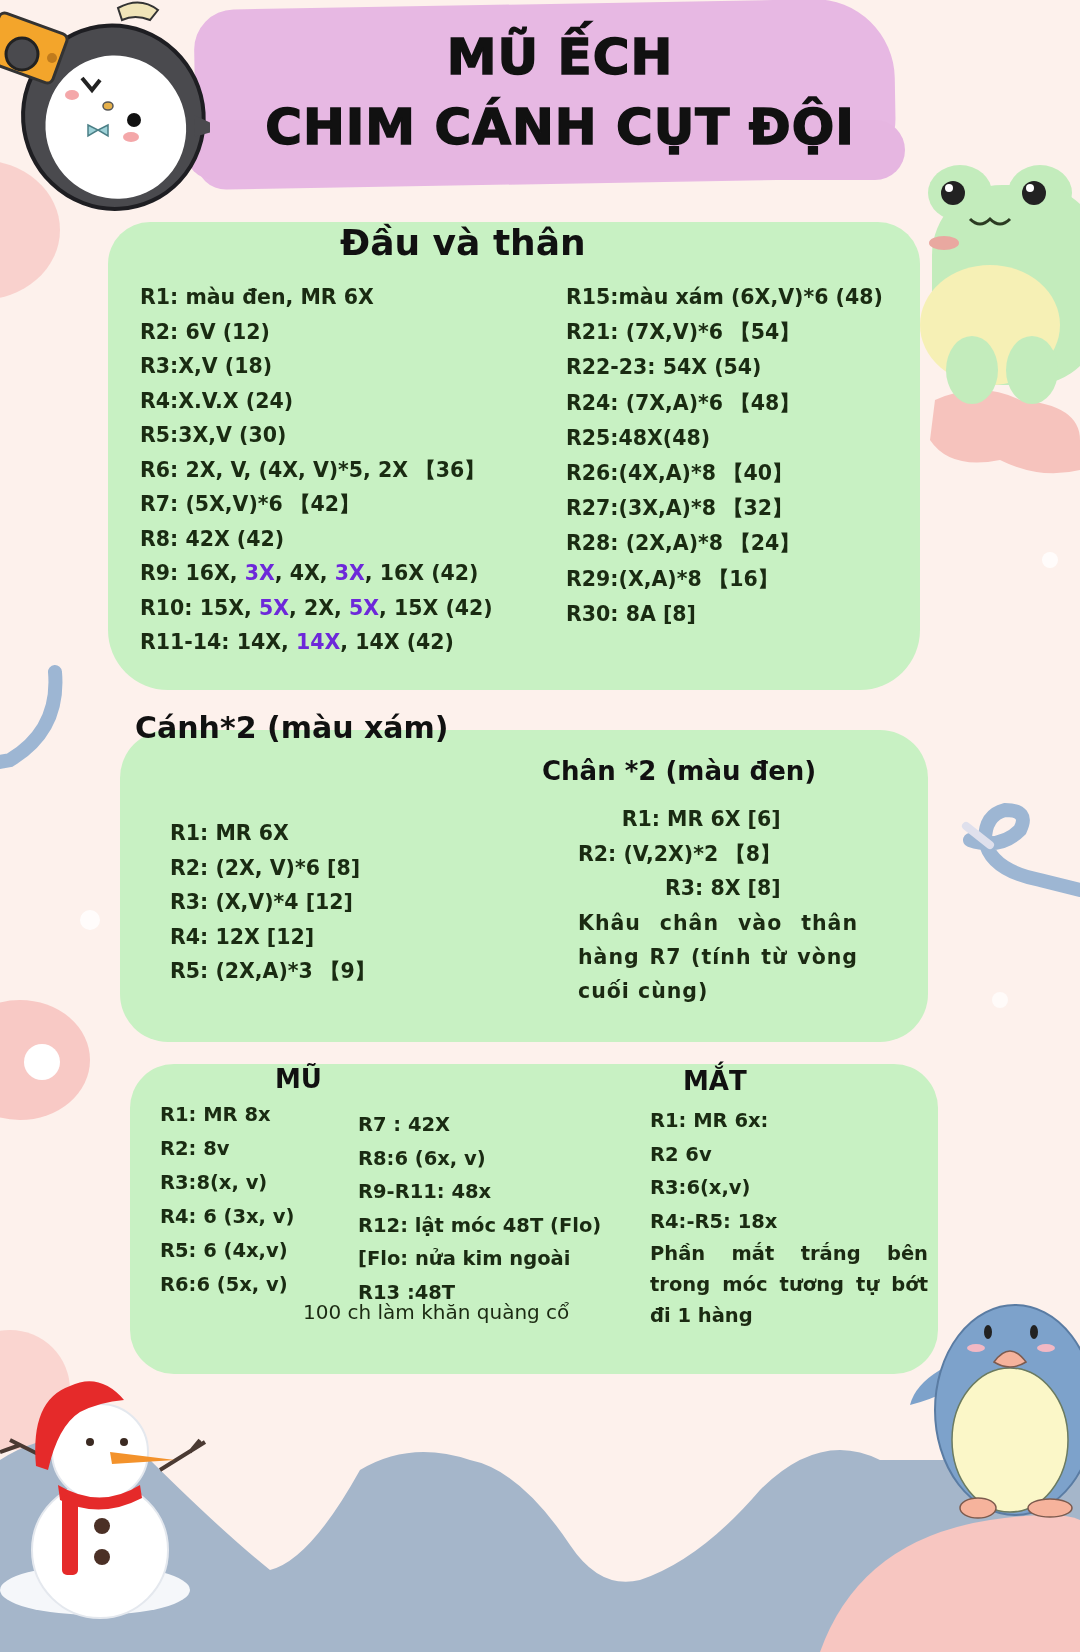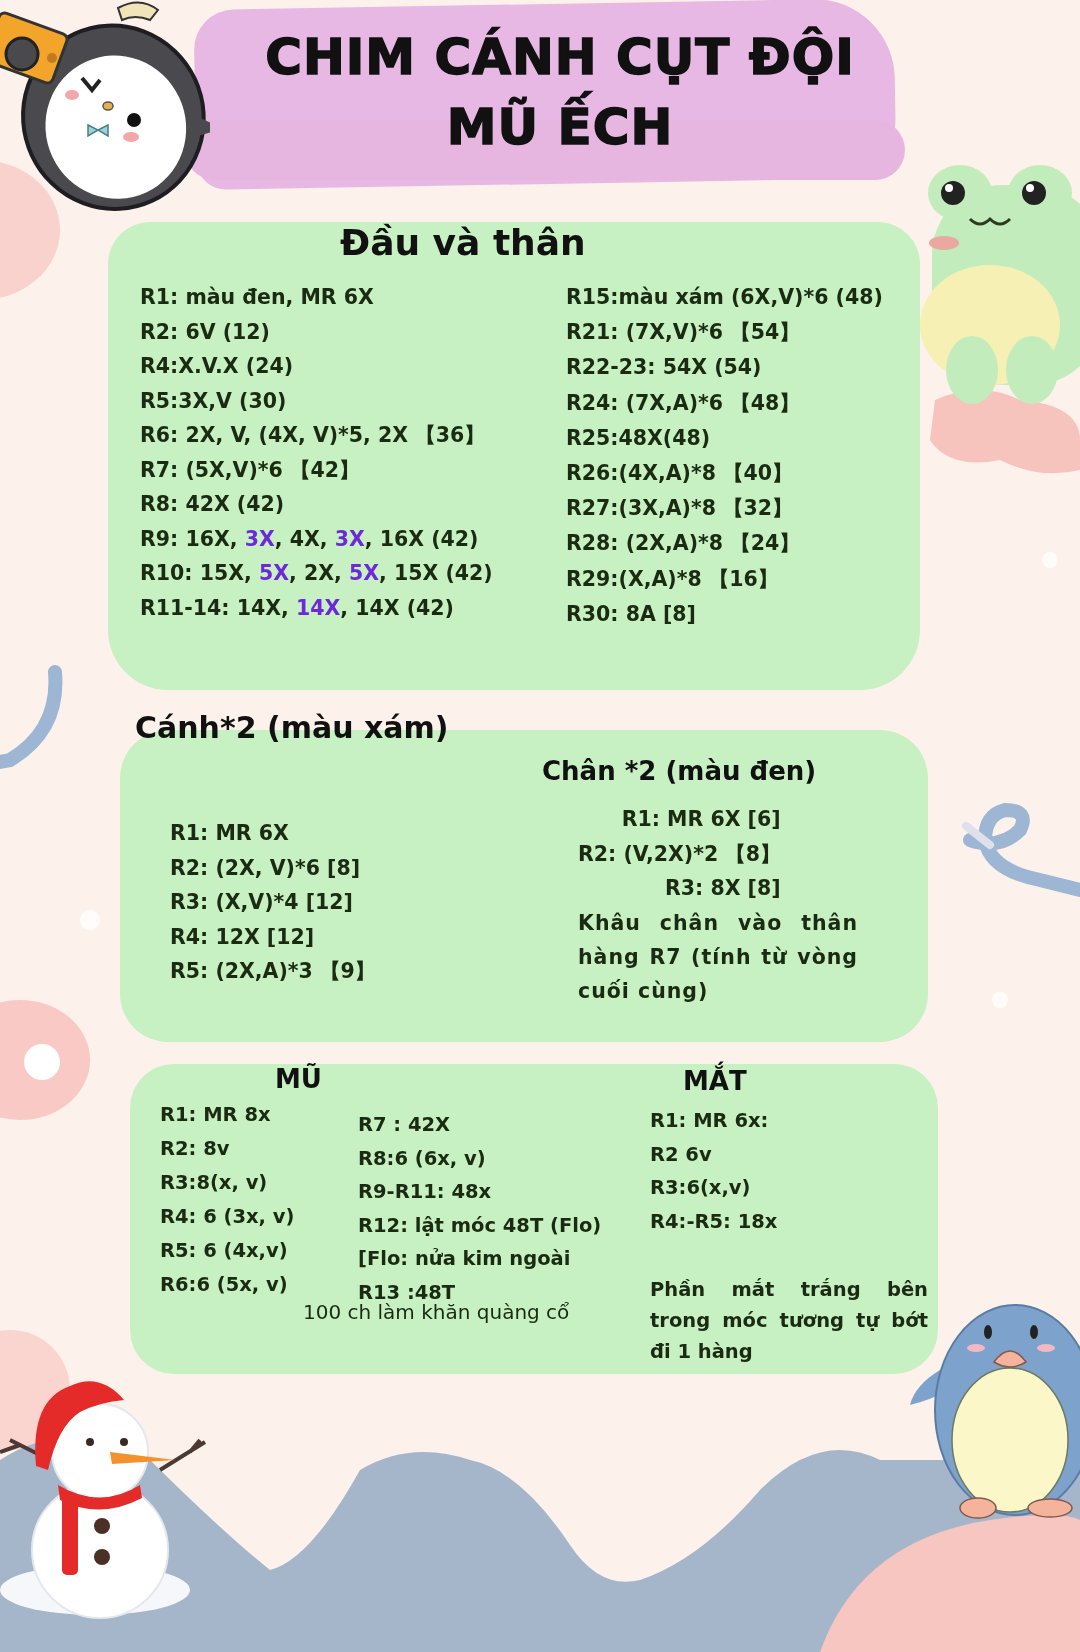--- a/index.html
+++ b/index.html
@@ -55,21 +55,21 @@
 
   
   .h-mu { left: 275px; top: 1064px; font-size: 26px; }
   .h-mat { left: 683px; top: 1066px; font-size: 26px; }
   .s3-a { left: 160px; top: 1100px; }
   .s3-a li { height: 34px; line-height: 30px; font-size: 19.5px; }
   .s3-b { left: 358px; top: 1110px; }
   .s3-b li { height: 33.5px; line-height: 30px; font-size: 19.5px; }
   .s3-c { left: 650px; top: 1106px; }
   .s3-c li { height: 33.5px; line-height: 30px; font-size: 19.5px; }
-  .mat-note { position: absolute; left: 650px; top: 1238px; width: 278px; font-size: 19.5px; line-height: 31px; font-weight: 600; text-align: justify; margin-top: 36px; }
+  .mat-note { position: absolute; left: 650px; top: 1238px; width: 278px; font-size: 19.5px; line-height: 31px; font-weight: 600; text-align: justify; }
   .scarf-note { position: absolute; left: 303px; top: 1300px; font-size: 20px; font-weight: 400; white-space: nowrap; }
 
   .deco { position: absolute; }
 </style>
 </head>
 <body>
 
 <svg class="bg-layer" width="1080" height="1652" viewBox="0 0 1080 1652">
 
   <ellipse cx="-20" cy="230" rx="80" ry="70" fill="#f8c9c5" opacity="0.8"></ellipse>
@@ -88,22 +88,22 @@
   <circle cx="1000" cy="1000" r="8" fill="#ffffff" opacity="0.7"></circle>
   <circle cx="960" cy="1470" r="6" fill="#ffffff" opacity="0.7"></circle>
 
   <path d="M0 1460 Q60 1420 140 1450 Q220 1530 270 1570 Q310 1560 360 1470 Q410 1440 470 1460 Q520 1470 570 1545 Q600 1590 640 1580 Q700 1560 760 1490 Q820 1430 880 1460 L1080 1460 L1080 1652 L0 1652 Z" fill="#a5b6ca"></path>
   <path d="M820 1652 Q860 1540 990 1520 Q1060 1510 1080 1520 L1080 1652 Z" fill="#f7c6c1"></path>
 </svg>
 
 <div class="title-band"></div>
 <div class="title-band2"></div>
 <div class="title">
+  <div>MŨ ẾCH</div>
   <div>CHIM CÁNH CỤT ĐỘI</div>
-  <div>MŨ ẾCH</div>
 </div>
 
 <svg class="deco" style="left:0;top:0" width="210" height="240" viewBox="0 0 210 240">
   <g transform="rotate(-25 110 110)">
     <ellipse cx="110" cy="118" rx="90" ry="92" fill="#4a4a4e" stroke="#1e1e22" stroke-width="4"></ellipse>
     <ellipse cx="108" cy="128" rx="70" ry="72" fill="#ffffff"></ellipse>
     <path d="M184 150 L205 175 L175 170 Z" fill="#4a4a4e"></path>
   </g>
   <path d="M118 8 Q140 -4 158 10 L150 20 Q135 14 122 20 Z" fill="#f0e4b8" stroke="#333" stroke-width="2"></path>
   <rect x="-10" y="22" width="72" height="52" rx="6" transform="rotate(20 26 48)" fill="#f3a52b" stroke="#333" stroke-width="3"></rect>
@@ -130,20 +130,21 @@
   <ellipse cx="70" cy="170" rx="70" ry="60" fill="#f6f0b5"></ellipse>
   <ellipse cx="52" cy="215" rx="26" ry="34" fill="#c3ecbc"></ellipse>
   <ellipse cx="112" cy="215" rx="26" ry="34" fill="#c3ecbc"></ellipse>
 </svg>
 
 <div class="card card-1"></div>
 <div class="heading h-dau">Đầu và thân</div>
 <ul class="rows s1-left">
   <li>R1: màu đen, MR 6X</li>
   <li>R2: 6V (12)</li>
+  <li>R3:X,V (18)</li>
   <li>R4:X.V.X (24)</li>
   <li>R5:3X,V (30)</li>
   <li>R6: 2X, V, (4X, V)*5, 2X  【36】</li>
   <li>R7: (5X,V)*6  【42】</li>
   <li>R8: 42X (42)</li>
   <li><span>R9: 16X, </span><span class="red">3X</span><span>, 4X, </span><span class="red">3X</span><span>, 16X (42)</span></li>
   <li><span>R10: 15X, </span><span class="red">5X</span><span>, 2X, </span><span class="red">5X</span><span>, 15X (42)</span></li>
   <li><span>R11-14: 14X, </span><span class="red">14X</span><span>, 14X (42)</span></li>
 </ul>
 <ul class="rows s1-right">

